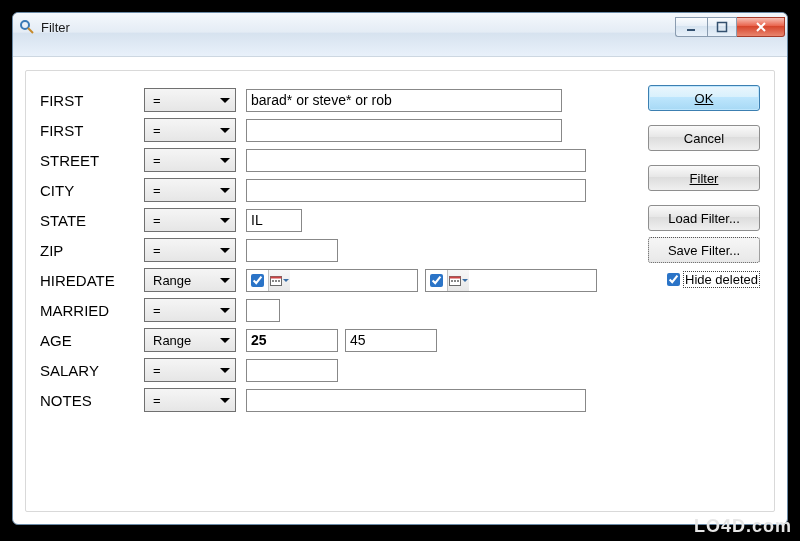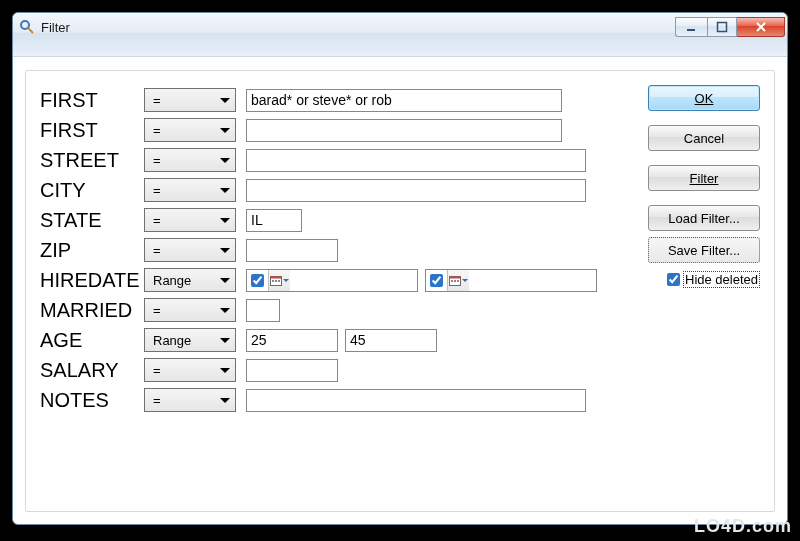--- a/index.html
+++ b/index.html
@@ -72,21 +72,21 @@
     position: absolute;
     left: 14px; top: 14px;
   }
   .row {
     display: flex;
     align-items: center;
     height: 30px;
   }
   .label {
     width: 104px;
-    font-size: 20px;
+    font-size: 15px;
     color: #000;
   }
   .combo {
     width: 92px; height: 24px;
     border: 1px solid #707070;
     background: linear-gradient(#f5f5f5,#e6e6e6);
     display: flex; align-items: center; justify-content: space-between;
     padding: 0 5px 0 8px;
     margin-right: 10px;
     font-size: 13px;
@@ -313,21 +313,21 @@
             </div>
           <input class="txt" style="width: 34px;" value="">
         </div>
 
         <div class="row">
           <div class="label">AGE</div>
           <div class="combo">
               <span>Range</span>
               <span class="tri"></span>
             </div>
-          <input class="txt" style="width: 92px;" value="25">
+          <input class="txt" style="width: 92px; font-weight: bold;" value="25">
           <div style="width:7px"></div>
           <input class="txt" style="width: 92px;" value="45">
         </div>
 
         <div class="row">
           <div class="label">SALARY</div>
           <div class="combo">
               <span>=</span>
               <span class="tri"></span>
             </div>

